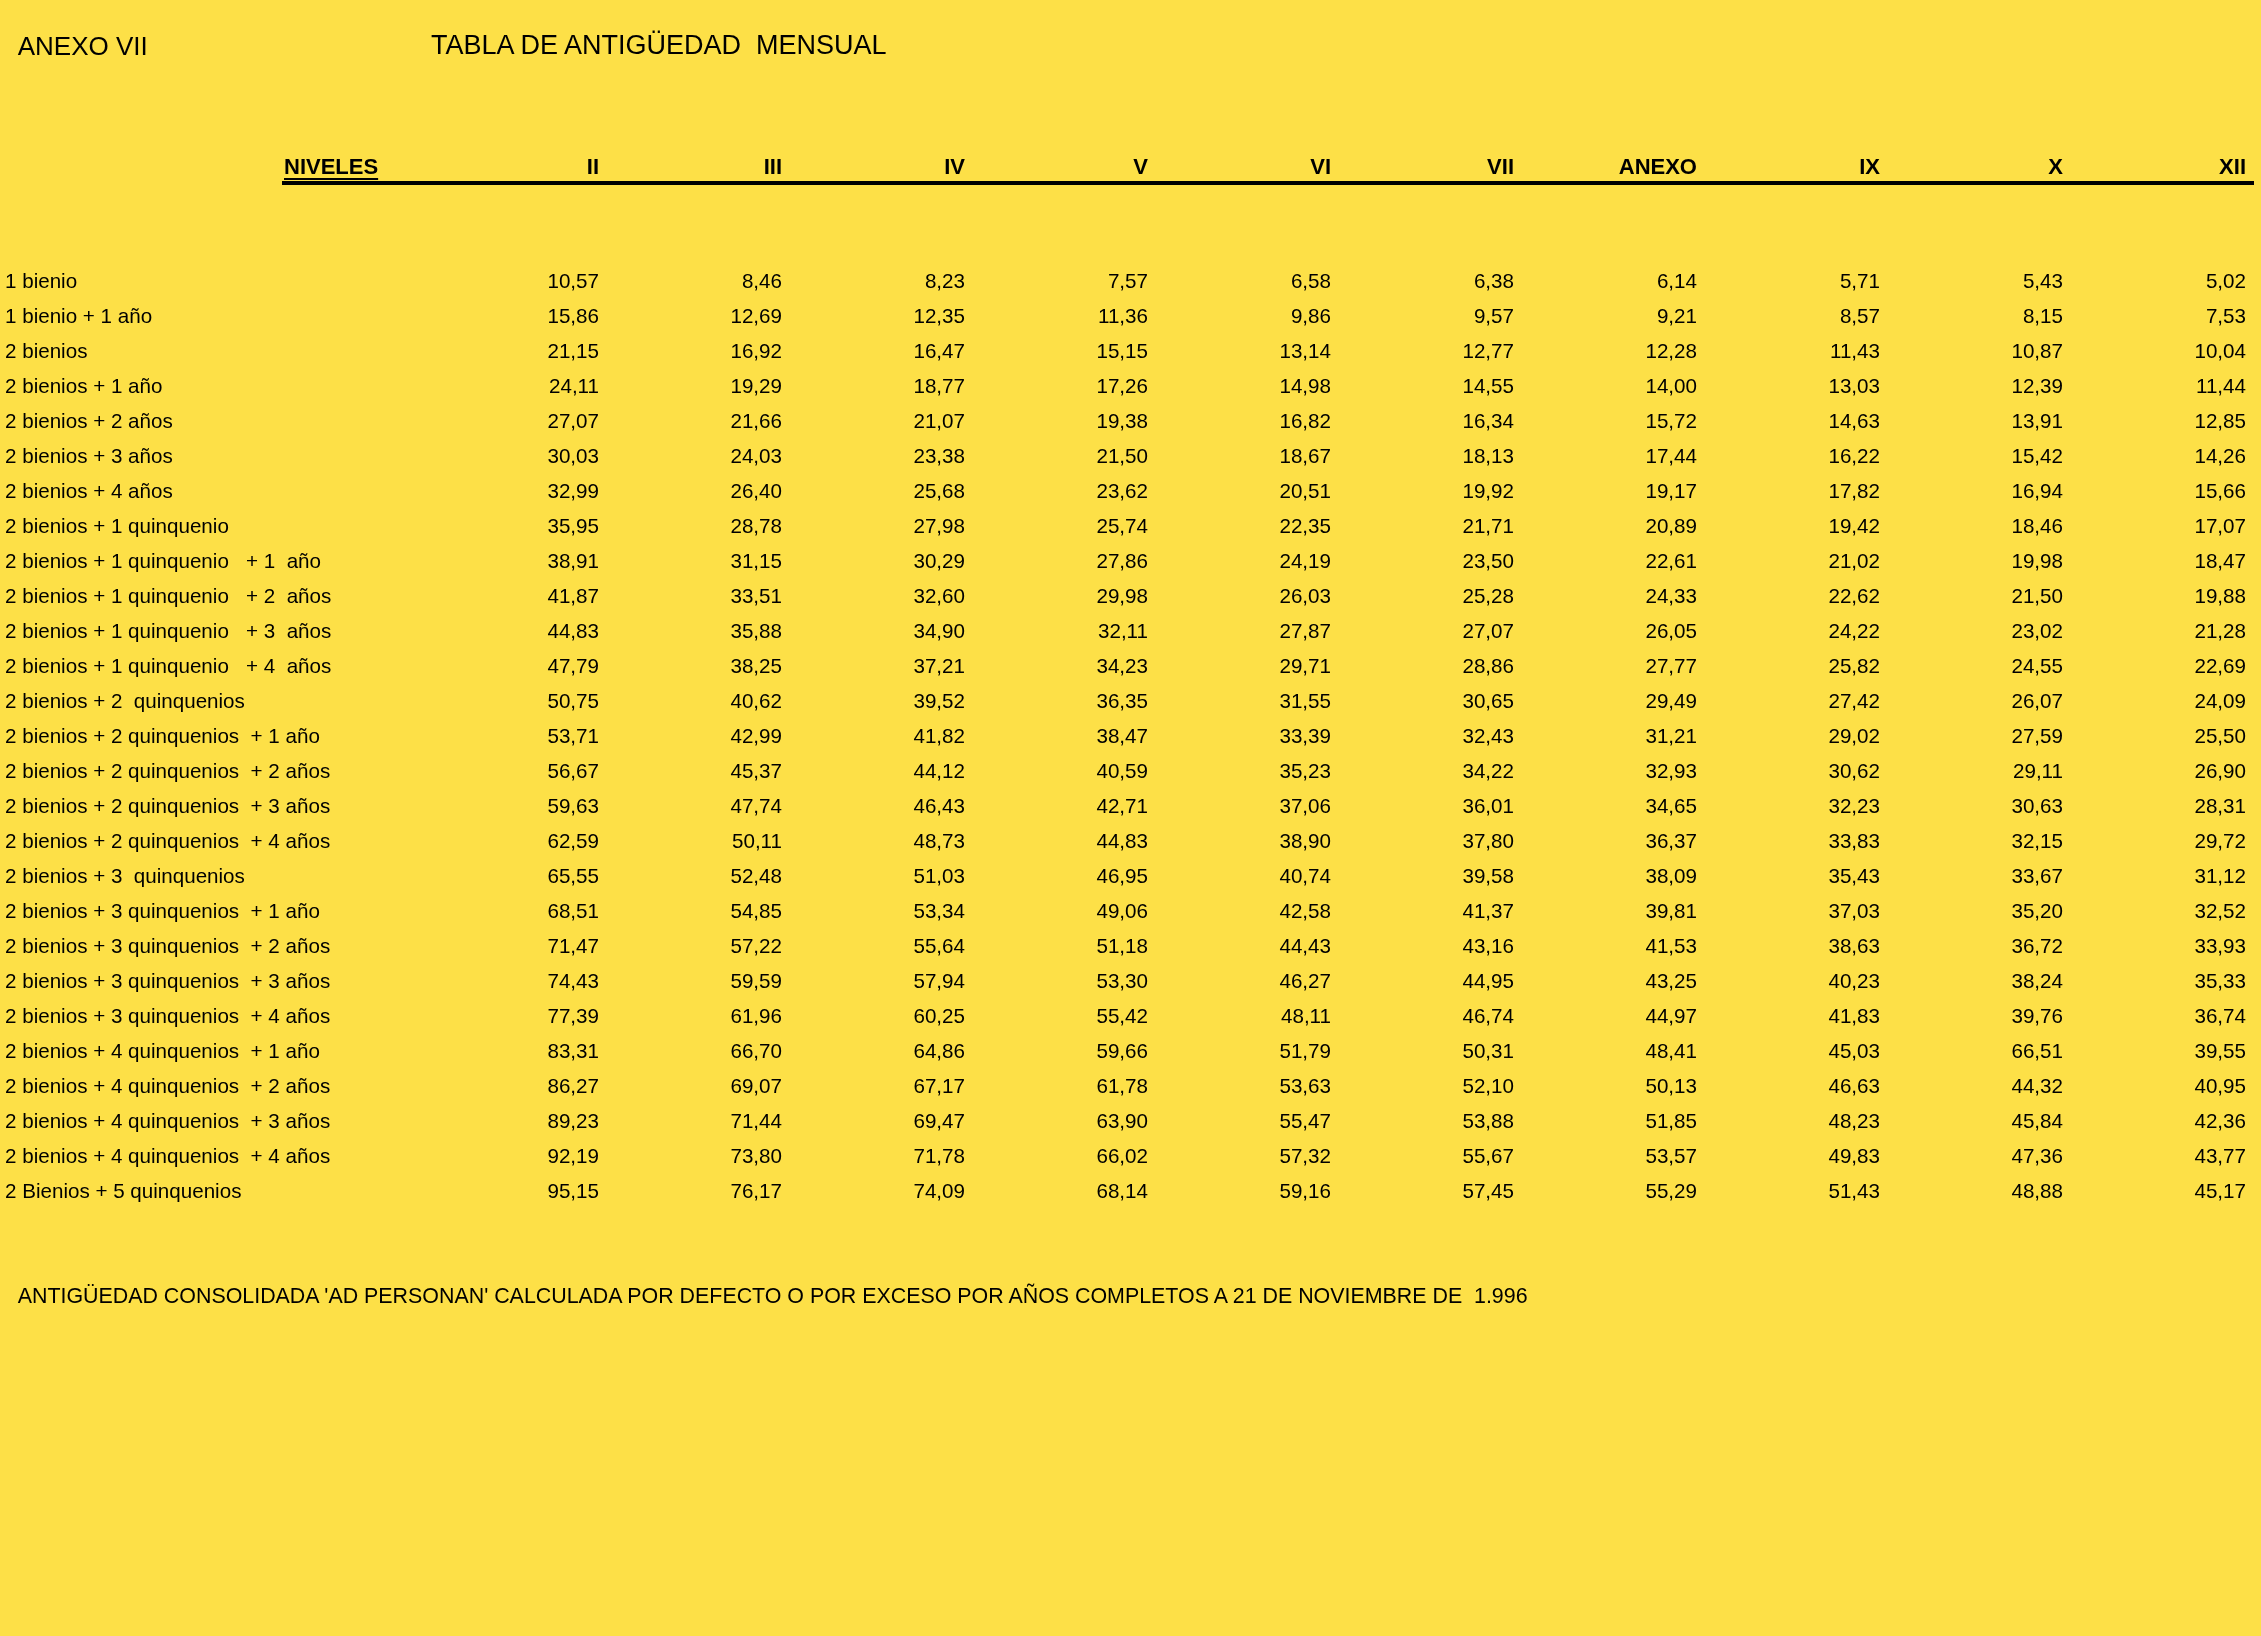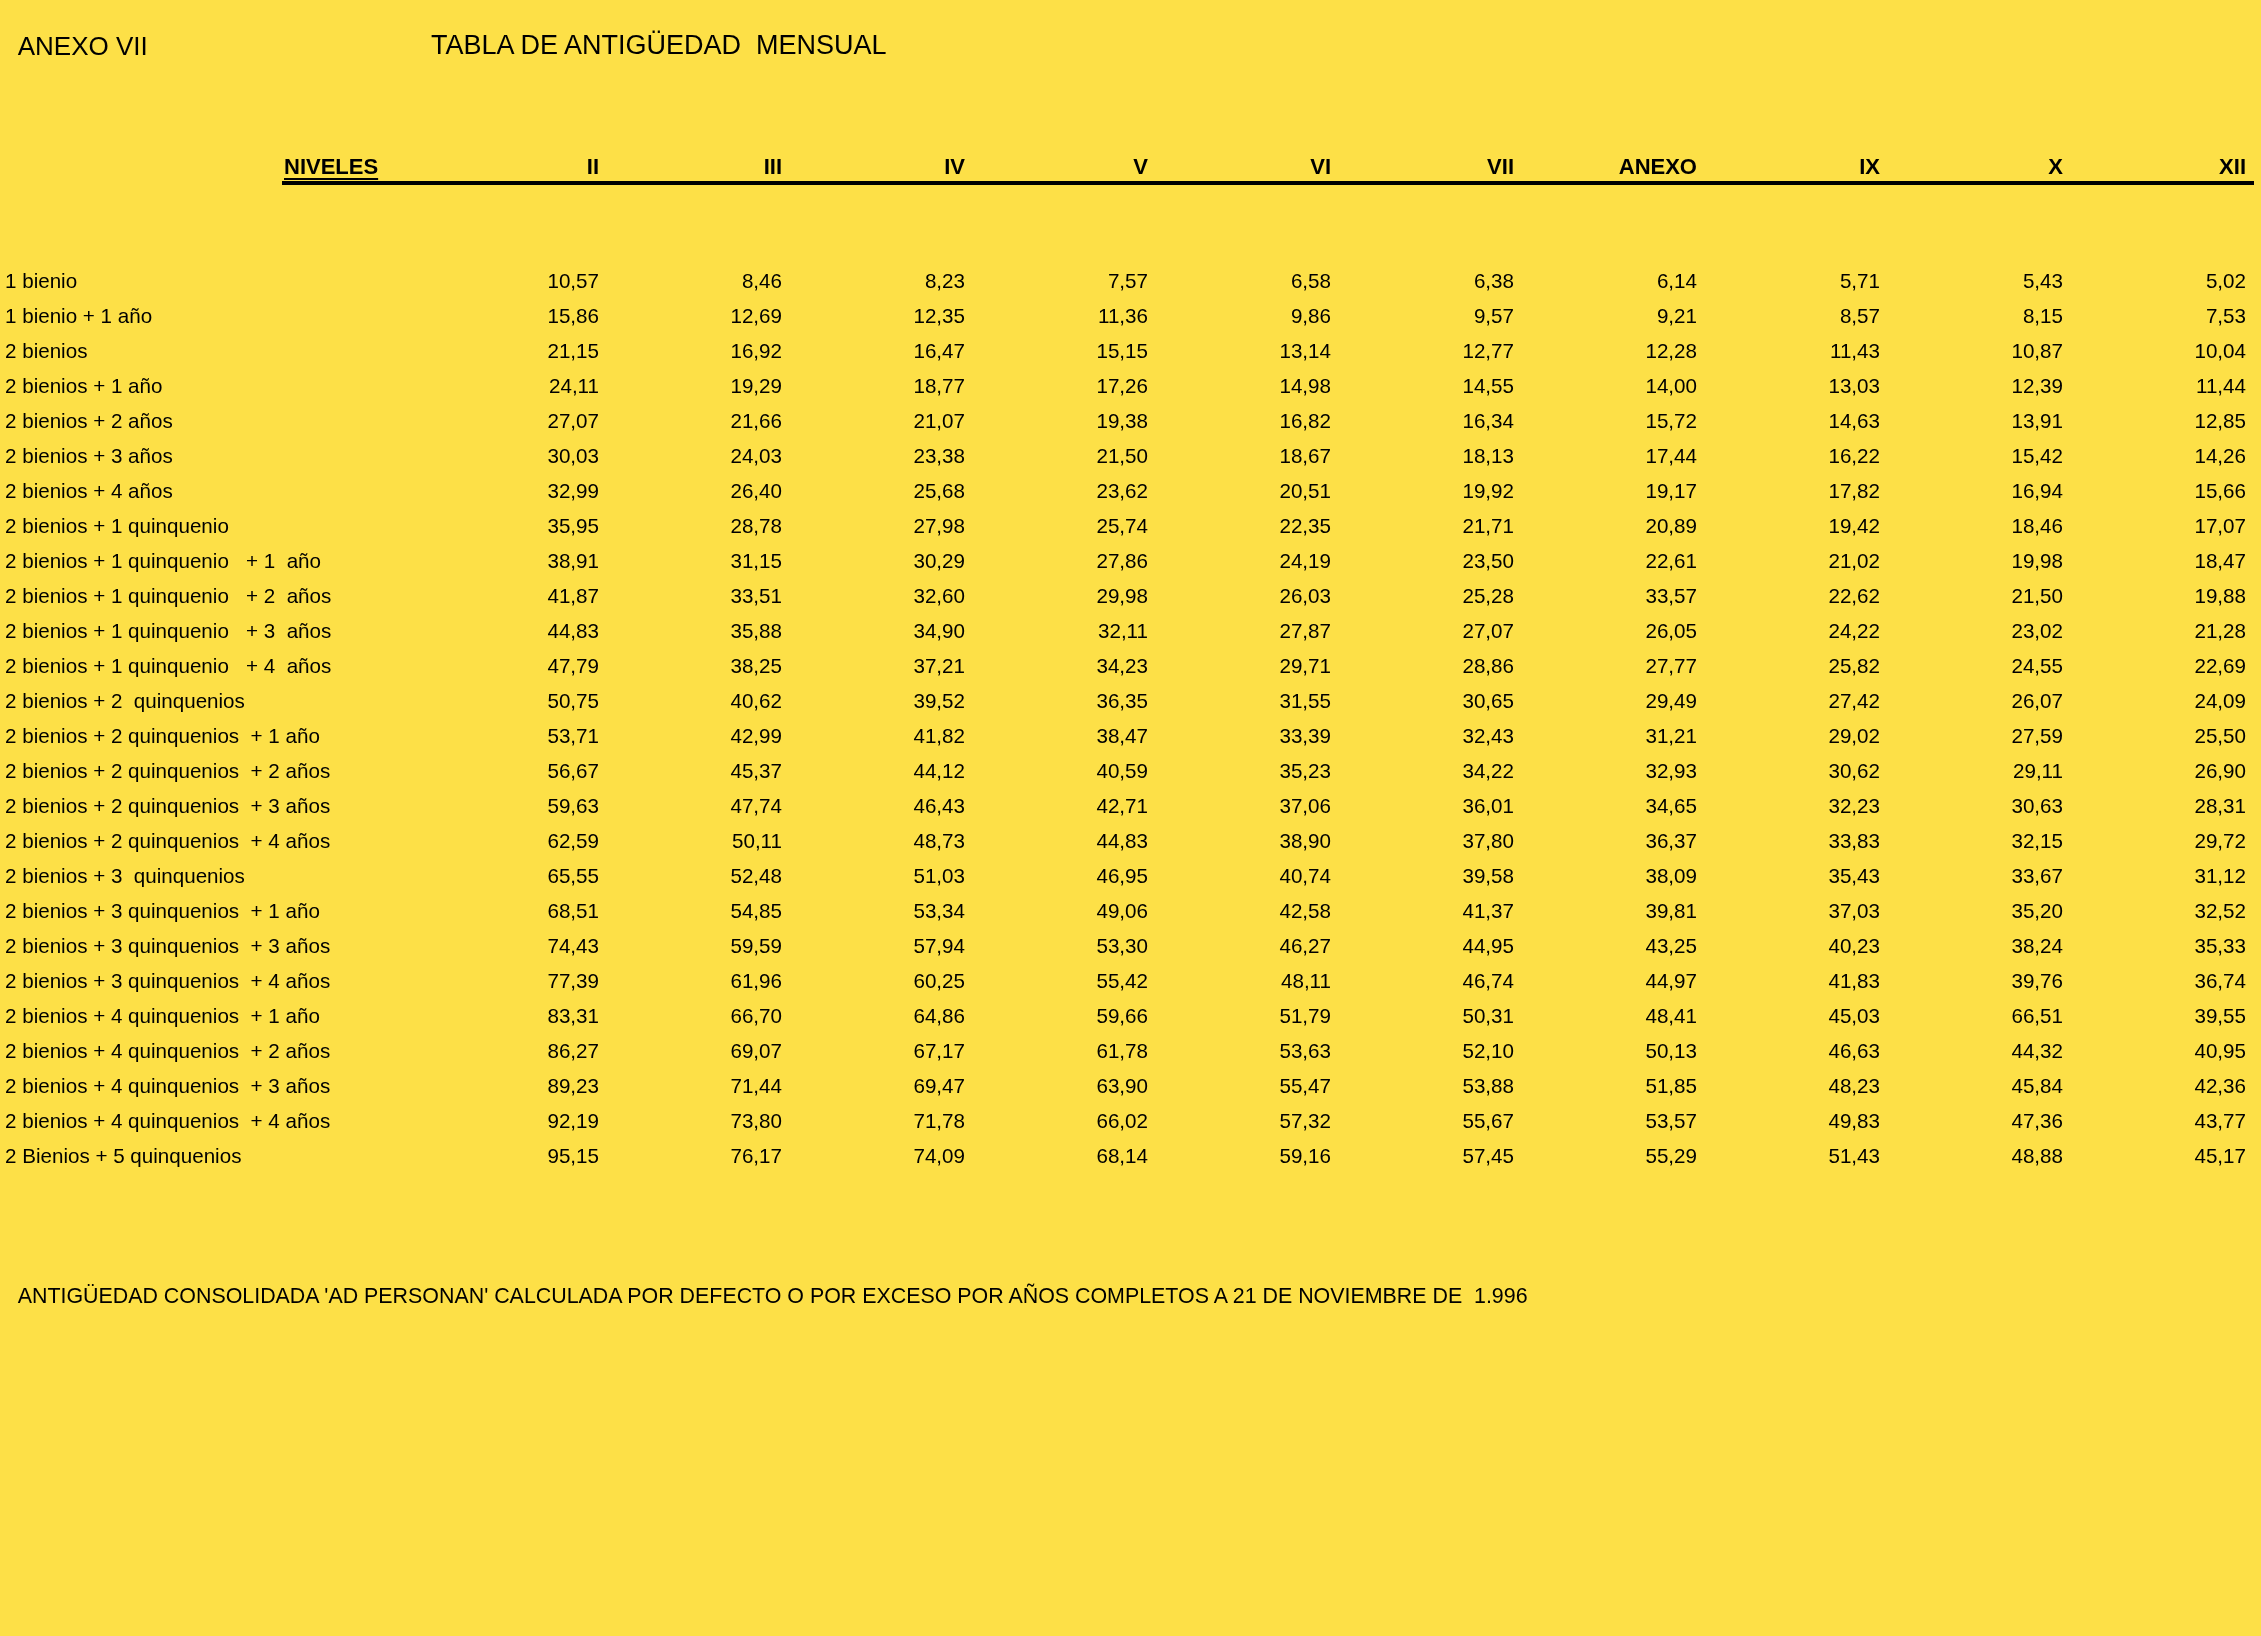--- a/index.html
+++ b/index.html
@@ -253,21 +253,21 @@
           <td class="value-cell">18,47</td>
         </tr>
         <tr>
           <td class="level-cell">2 bienios + 1 quinquenio   + 2  años</td>
           <td class="value-cell">41,87</td>
           <td class="value-cell">33,51</td>
           <td class="value-cell">32,60</td>
           <td class="value-cell">29,98</td>
           <td class="value-cell">26,03</td>
           <td class="value-cell">25,28</td>
-          <td class="value-cell">33,57</td>
+          <td class="value-cell">24,33</td>
           <td class="value-cell">22,62</td>
           <td class="value-cell">21,50</td>
           <td class="value-cell">19,88</td>
         </tr>
         <tr>
           <td class="level-cell">2 bienios + 1 quinquenio   + 3  años</td>
           <td class="value-cell">44,83</td>
           <td class="value-cell">35,88</td>
           <td class="value-cell">34,90</td>
           <td class="value-cell">32,11</td>
@@ -376,20 +376,33 @@
           <td class="value-cell">53,34</td>
           <td class="value-cell">49,06</td>
           <td class="value-cell">42,58</td>
           <td class="value-cell">41,37</td>
           <td class="value-cell">39,81</td>
           <td class="value-cell">37,03</td>
           <td class="value-cell">35,20</td>
           <td class="value-cell">32,52</td>
         </tr>
         <tr>
+          <td class="level-cell">2 bienios + 3 quinquenios  + 2 años</td>
+          <td class="value-cell">71,47</td>
+          <td class="value-cell">57,22</td>
+          <td class="value-cell">55,64</td>
+          <td class="value-cell">51,18</td>
+          <td class="value-cell">44,43</td>
+          <td class="value-cell">43,16</td>
+          <td class="value-cell">41,53</td>
+          <td class="value-cell">38,63</td>
+          <td class="value-cell">36,72</td>
+          <td class="value-cell">33,93</td>
+        </tr>
+        <tr>
           <td class="level-cell">2 bienios + 3 quinquenios  + 3 años</td>
           <td class="value-cell">74,43</td>
           <td class="value-cell">59,59</td>
           <td class="value-cell">57,94</td>
           <td class="value-cell">53,30</td>
           <td class="value-cell">46,27</td>
           <td class="value-cell">44,95</td>
           <td class="value-cell">43,25</td>
           <td class="value-cell">40,23</td>
           <td class="value-cell">38,24</td>

